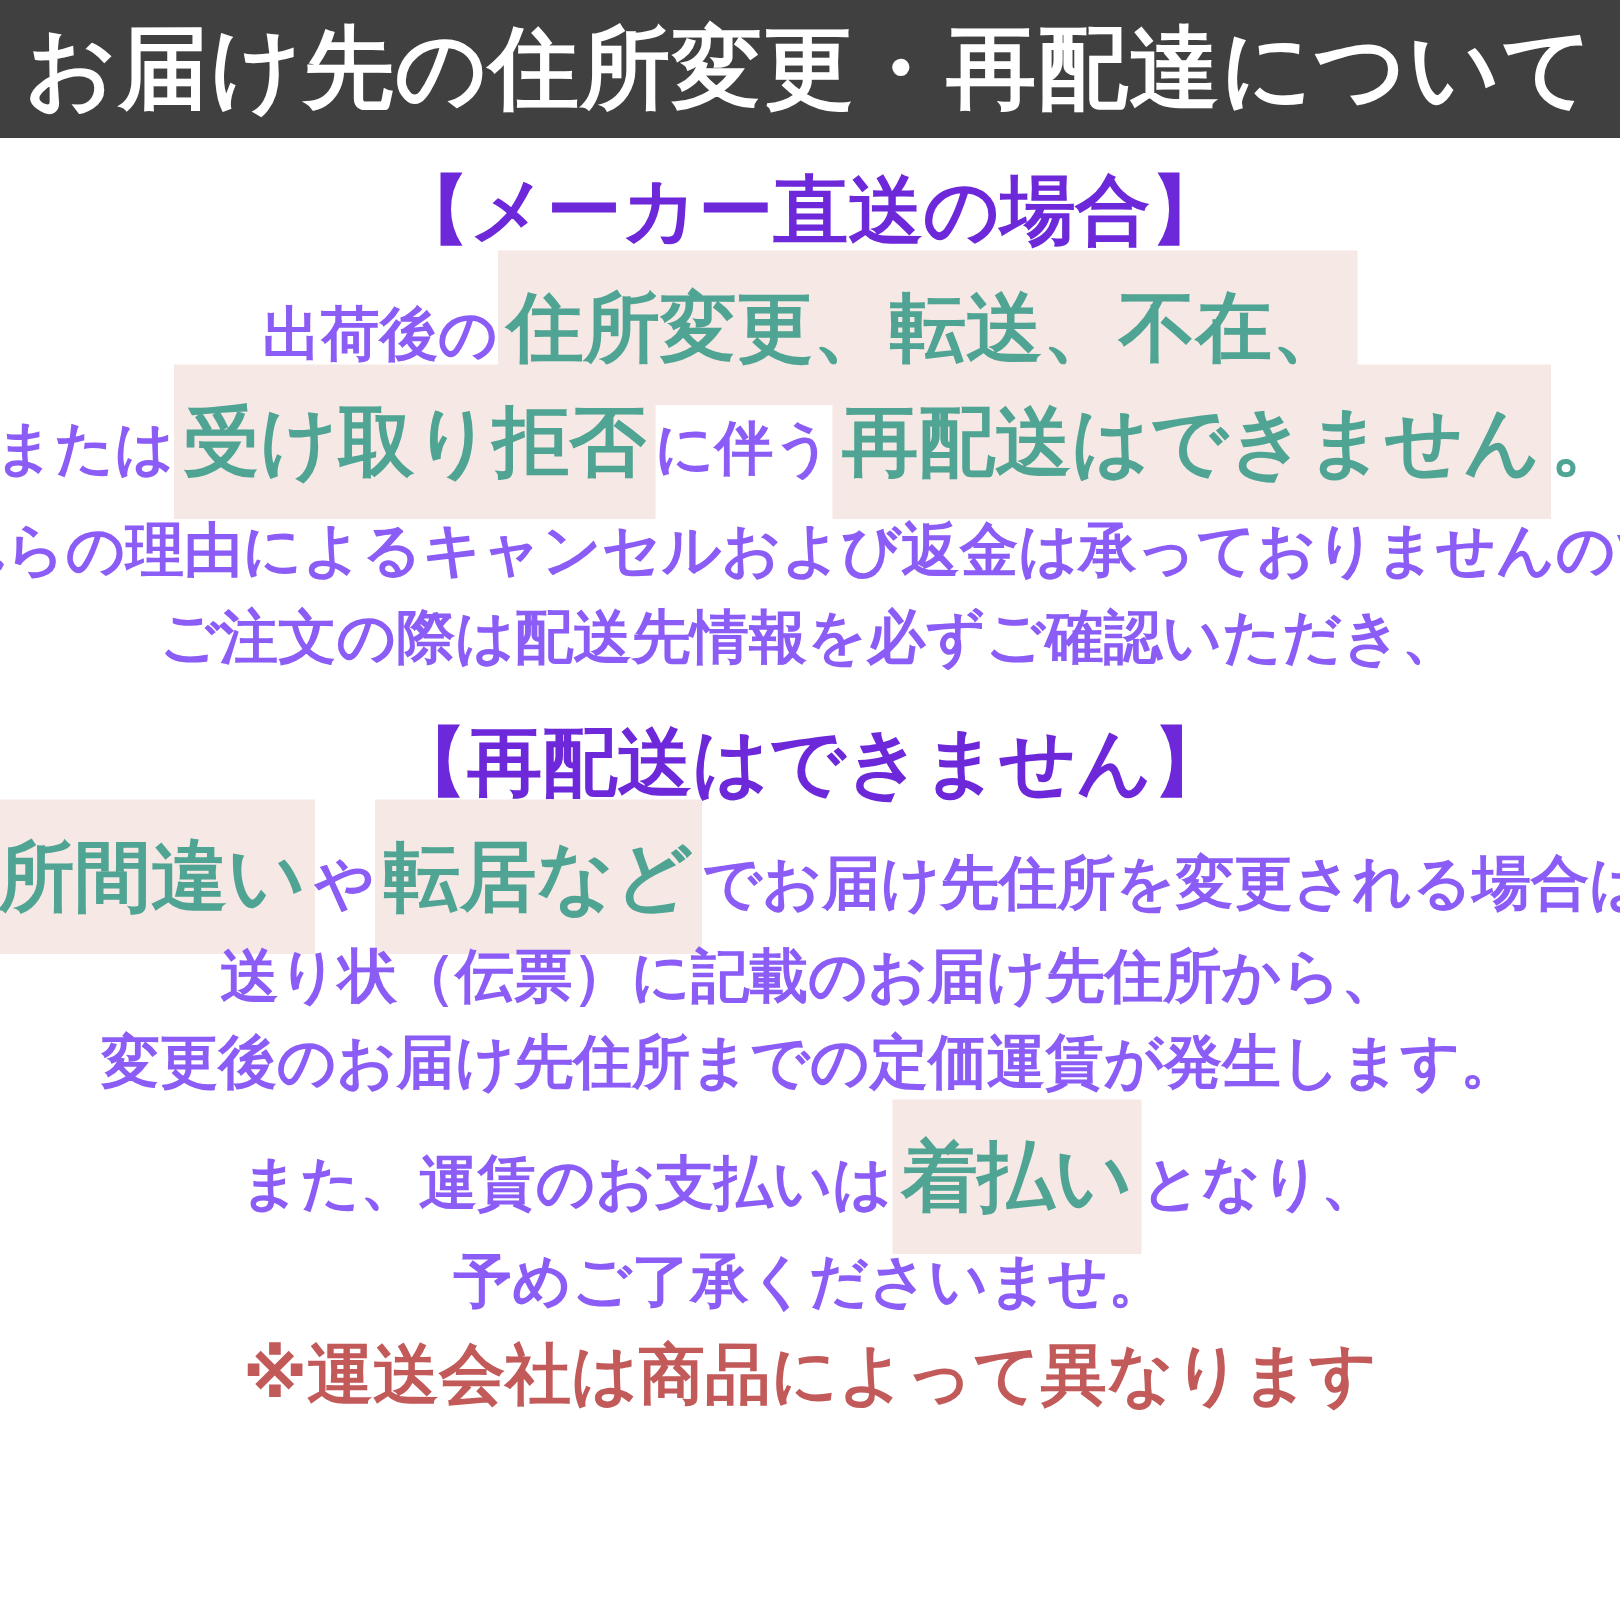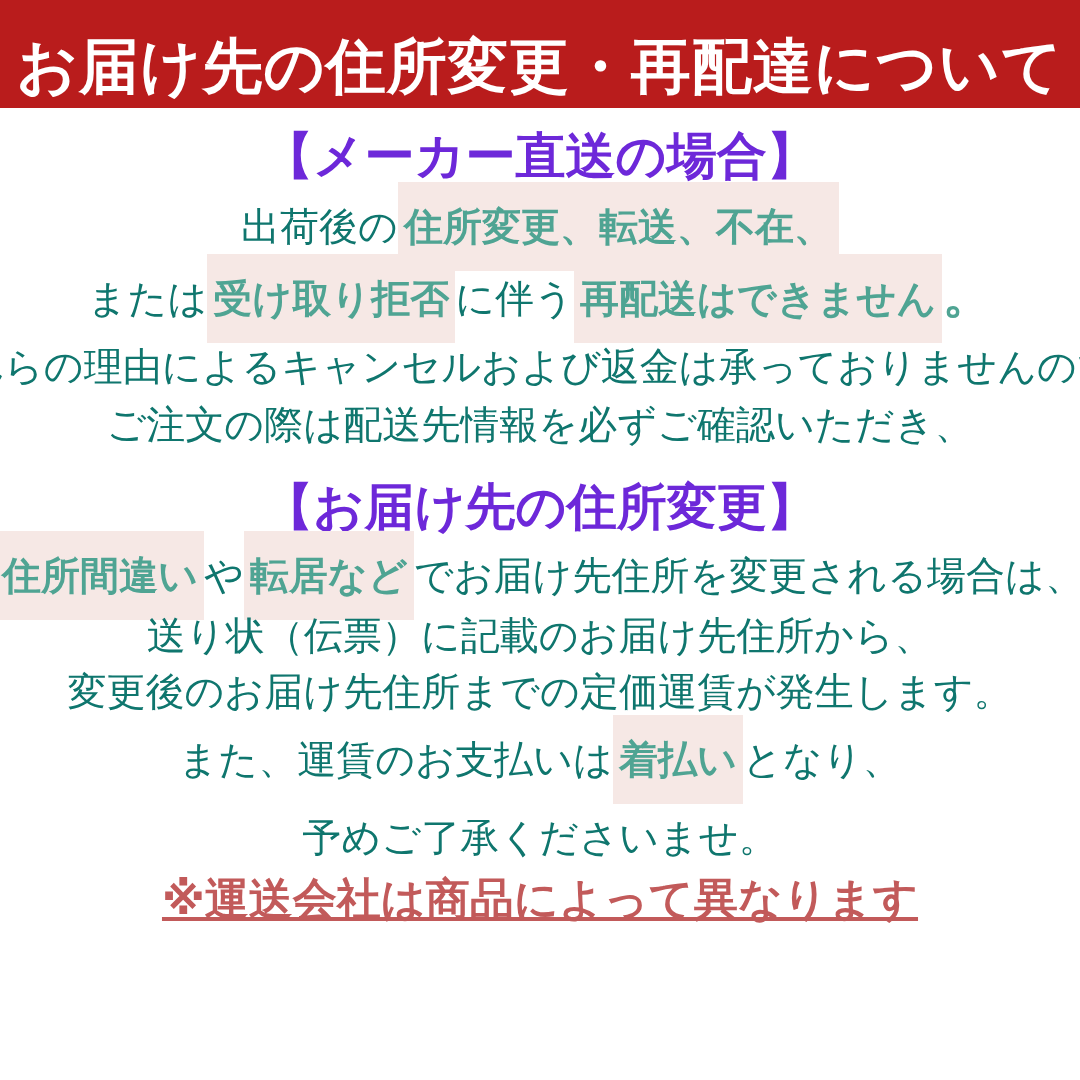--- a/index.html
+++ b/index.html
@@ -13,24 +13,24 @@
   }
   .page {
     width: 1080px;
     height: 1080px;
     display: flex;
     flex-direction: column;
     align-items: center;
   }
   .banner {
     width: 100%;
-    height: 108px;
-    background: #b91c1c;
+    height: 92px;
+    background: #404040;
     display: flex;
-    align-items: flex-end;
+    align-items: center;
     justify-content: center;
     flex: 0 0 auto;
   }
   .banner h1 {
     margin: 0;
     color: #ffffff;
     font-size: 60px;
     font-weight: 700;
     letter-spacing: 1px;
     white-space: nowrap;
@@ -43,43 +43,42 @@
     white-space: nowrap;
     line-height: 1.2;
   }
   .line {
     margin: 0;
     text-align: center;
     white-space: nowrap;
     line-height: 1.3;
   }
   .g {
-    color: #0f766e;
+    color: #8b5cf6;
     font-size: 39px;
-    font-weight: 400;
+    font-weight: 700;
   }
   .t {
     color: #4fa493;
     background: #f6e8e5;
-    font-size: 39px;
+    font-size: 51px;
     font-weight: 700;
     padding: 23px 6px;
   }
   .tp {
     color: #4fa493;
     font-size: 50px;
     font-weight: 700;
   }
   .footnote {
     color: #c25a5a;
     font-size: 44px;
     font-weight: 700;
     text-align: right;
     white-space: nowrap;
-    text-decoration: underline;
   }
 </style>
 </head>
 <body>
 
 <div class="page">
 
   <div class="banner">
     <h1>お届け先の住所変更・再配達について</h1>
   </div>
@@ -96,38 +95,38 @@
 
   <p class="line" style="margin-top:14px;">
     <span class="g">これらの理由によるキャンセルおよび返金は承っておりませんので、</span>
   </p>
 
   <p class="line" style="margin-top:8px;">
     <span class="g">ご注文の際は配送先情報を必ずご確認いただき、</span>
   </p>
 
 
-  <div class="section-heading" style="margin-top:26px;">【お届け先の住所変更】</div>
+  <div class="section-heading" style="margin-top:26px;">【再配送はできません】</div>
 
   <p class="line" style="margin-top:14px;">
     <span class="t">住所間違い</span><span class="g">や</span><span class="t">転居など</span><span class="g">でお届け先住所を変更される場合は、</span>
   </p>
 
   <p class="line" style="margin-top:9px;">
     <span class="g">送り状（伝票）に記載のお届け先住所から、</span>
   </p>
 
   <p class="line" style="margin-top:6px;">
     <span class="g">変更後のお届け先住所までの定価運賃が発生します。</span>
   </p>
 
   <p class="line" style="margin-top:17px;">
     <span class="g">また、運賃のお支払いは</span><span class="t">着払い</span><span class="g">となり、</span>
   </p>
 
 
-  <p class="line" style="margin-top:27px;">
+  <p class="line" style="margin-top:12px;">
     <span class="g">予めご了承くださいませ。</span>
   </p>
 
   <div class="footnote" style="margin-top:6px;">※運送会社は商品によって異なります</div>
 
 </div>
 
 </body></html>

